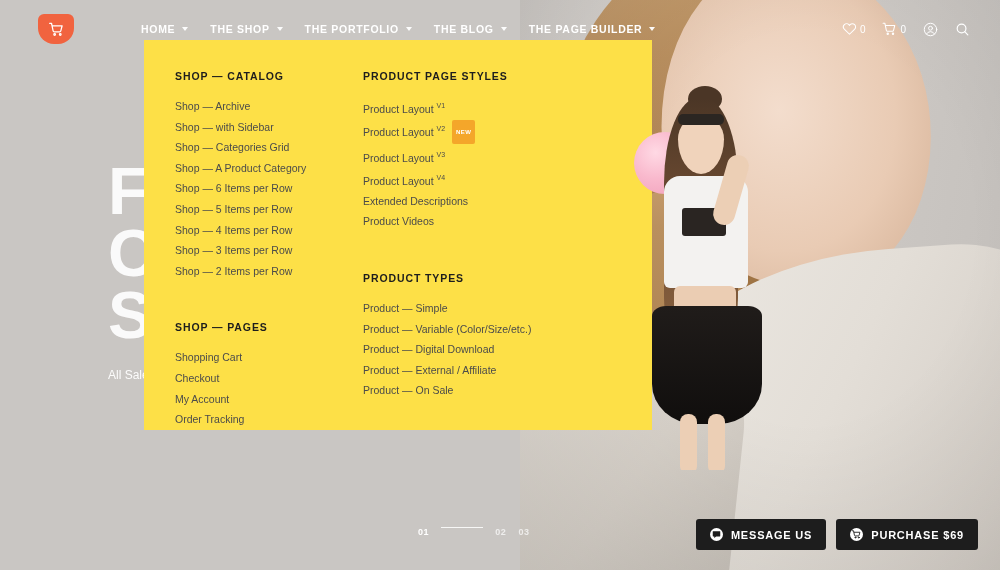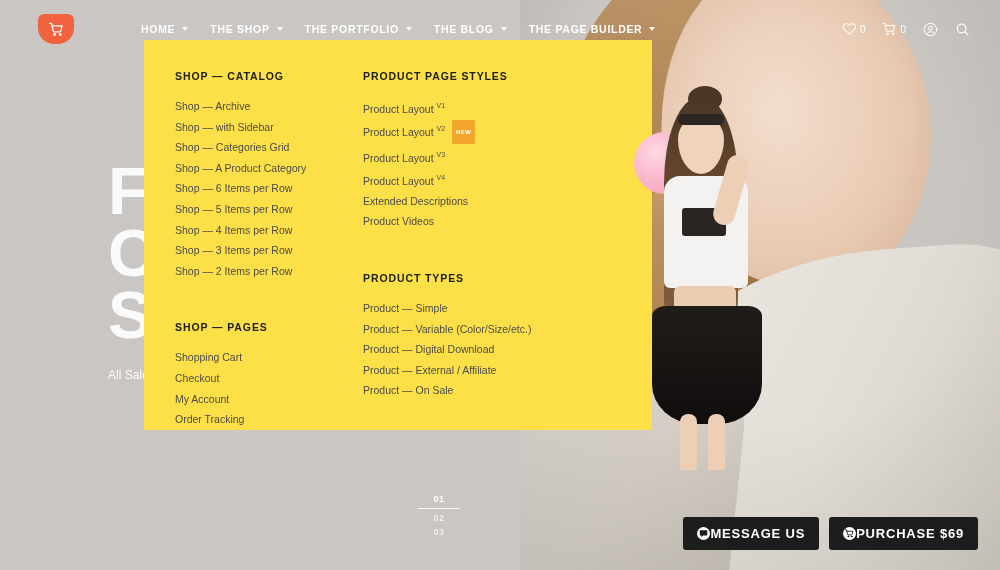--- a/index.html
+++ b/index.html
@@ -266,23 +266,22 @@
     border-radius: 2px;
     vertical-align: middle;
     position: relative;
     top: -1px;
   }
 
   
   .slider-nav {
     position: absolute;
     left: 418px; bottom: 33px;
-    display: flex; align-items: center; gap: 4px;
+    display: flex; align-items: flex-start; gap: 12px;
     z-index: 20;
-    flex-direction: column;
   }
   .slider-nav .num {
     font-size: 9px;
     font-weight: bold;
     color: #ffffff;
     letter-spacing: .6px;
   }
   .slider-nav .num.inactive { opacity: .7; }
   .slider-nav .bar {
     width: 42px; height: 1px;
@@ -291,24 +290,24 @@
   }
 
   
   .fab-row {
     position: absolute;
     right: 22px; bottom: 20px;
     display: flex; gap: 10px;
     z-index: 25;
   }
   .fab {
-    display: flex; align-items: center; gap: 0;
+    display: flex; align-items: center; gap: 8px;
     background: #1d1d1d;
     color: #ffffff;
-    font-size: 13px;
+    font-size: 11px;
     font-weight: bold;
     letter-spacing: .8px;
     padding: 9px 14px;
     border-radius: 3px;
     cursor: pointer;
     white-space: nowrap;
   }
   .fab .circ {
     width: 13px; height: 13px;
     border-radius: 50%;

